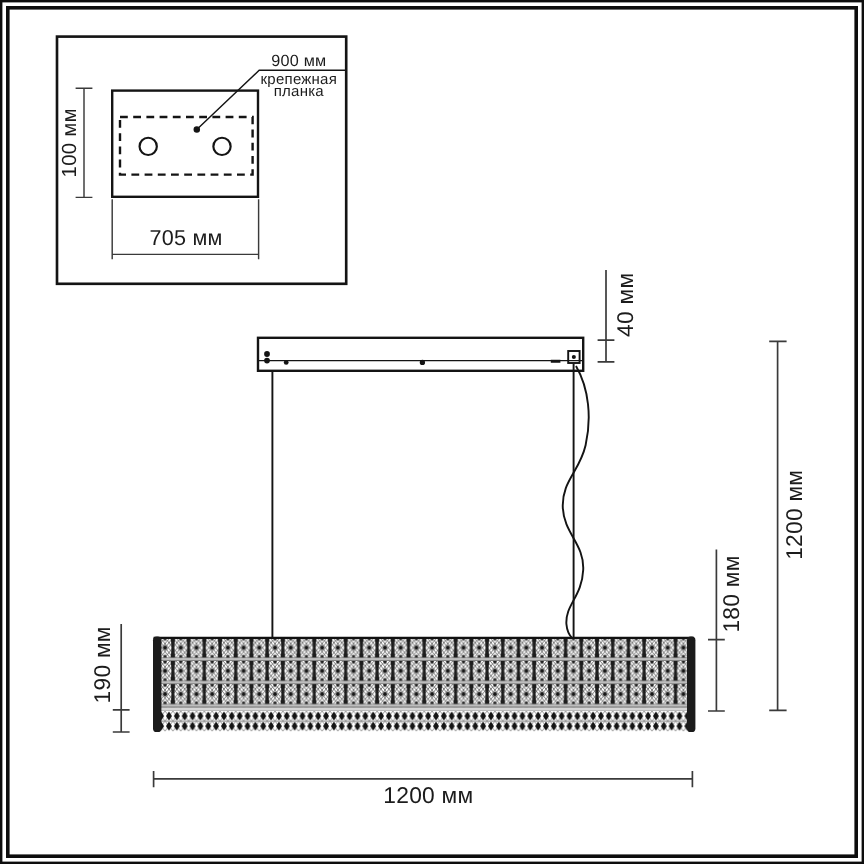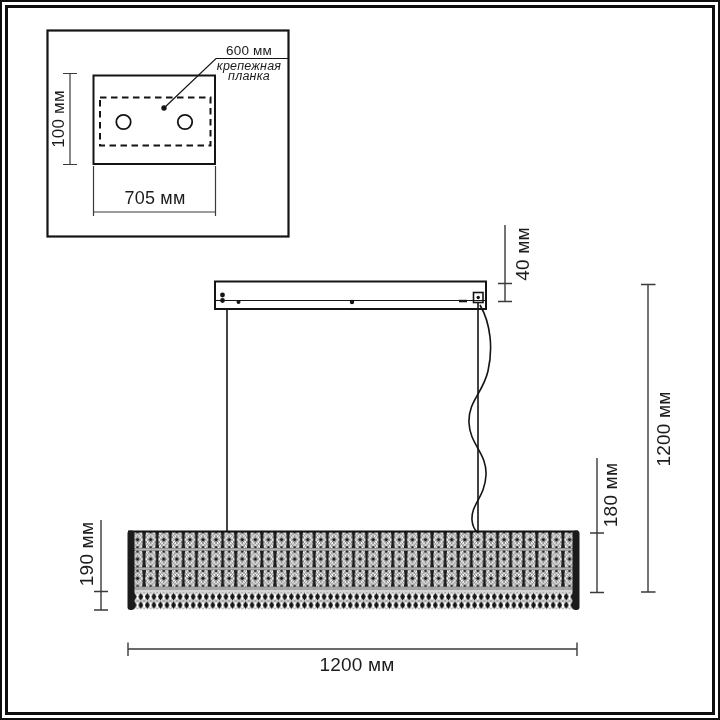--- a/index.html
+++ b/index.html
@@ -12,21 +12,21 @@
   .inner-frame{position:absolute;inset:5px;border:3px solid var(--frame,#0d0d0d);pointer-events:none;}
   svg{position:absolute;left:0;top:0;}
   .obj{stroke:var(--line,#141414);fill:none;}
   .dim{stroke:var(--dimline,#3a3a3a);fill:none;}
   .fill-ink{fill:var(--line,#141414);stroke:none;}
   .lbl{
     position:absolute;white-space:nowrap;color:var(--ink,#1c1c1c);
     transform:translate(-50%,-50%);line-height:1;letter-spacing:0.2px;
   }
   .lbl.rot{transform:translate(-50%,-50%) rotate(-90deg);}
-  .caption{text-align:center;line-height:9.6px;font-style:italic;}
+  .caption{text-align:center;line-height:9.6px;}
   .caption span{display:block;}
 </style>
 </head>
 <body>
 
 <div class="outer-frame"></div>
 <div class="inner-frame"></div>
 
 <svg width="720" height="720" viewBox="0 0 720 720">
   <defs>
@@ -108,21 +108,21 @@
     </g>
     <g class="dim" stroke-width="1.4">
       <path d="M101,520 L101,610 M94,591.5 L108,591.5 M94,610 L108,610"></path>
     </g>
     <g class="dim" stroke-width="1.4">
       <path d="M128,649 L577,649 M128,642.5 L128,656 M577,642.5 L577,656"></path>
     </g>
   </g>
 </svg>
 
-<div class="lbl" style="left:249px;top:51px;font-size:13.5px;">600 мм</div>
+<div class="lbl" style="left:249px;top:51px;font-size:13.5px;">900 мм</div>
 <div class="lbl caption" style="left:249px;top:72px;font-size:12.5px;">
   <span>крепежная</span>
   <span>планка</span>
 </div>
 <div class="lbl rot" style="left:58px;top:119px;font-size:17px;">100 мм</div>
 <div class="lbl" style="left:155px;top:198px;font-size:18px;">705 мм</div>
 
 <div class="lbl rot" style="left:522px;top:254px;font-size:19px;">40 мм</div>
 <div class="lbl rot" style="left:663px;top:429px;font-size:19px;">1200 мм</div>
 <div class="lbl rot" style="left:610px;top:495px;font-size:19px;">180 мм</div>

